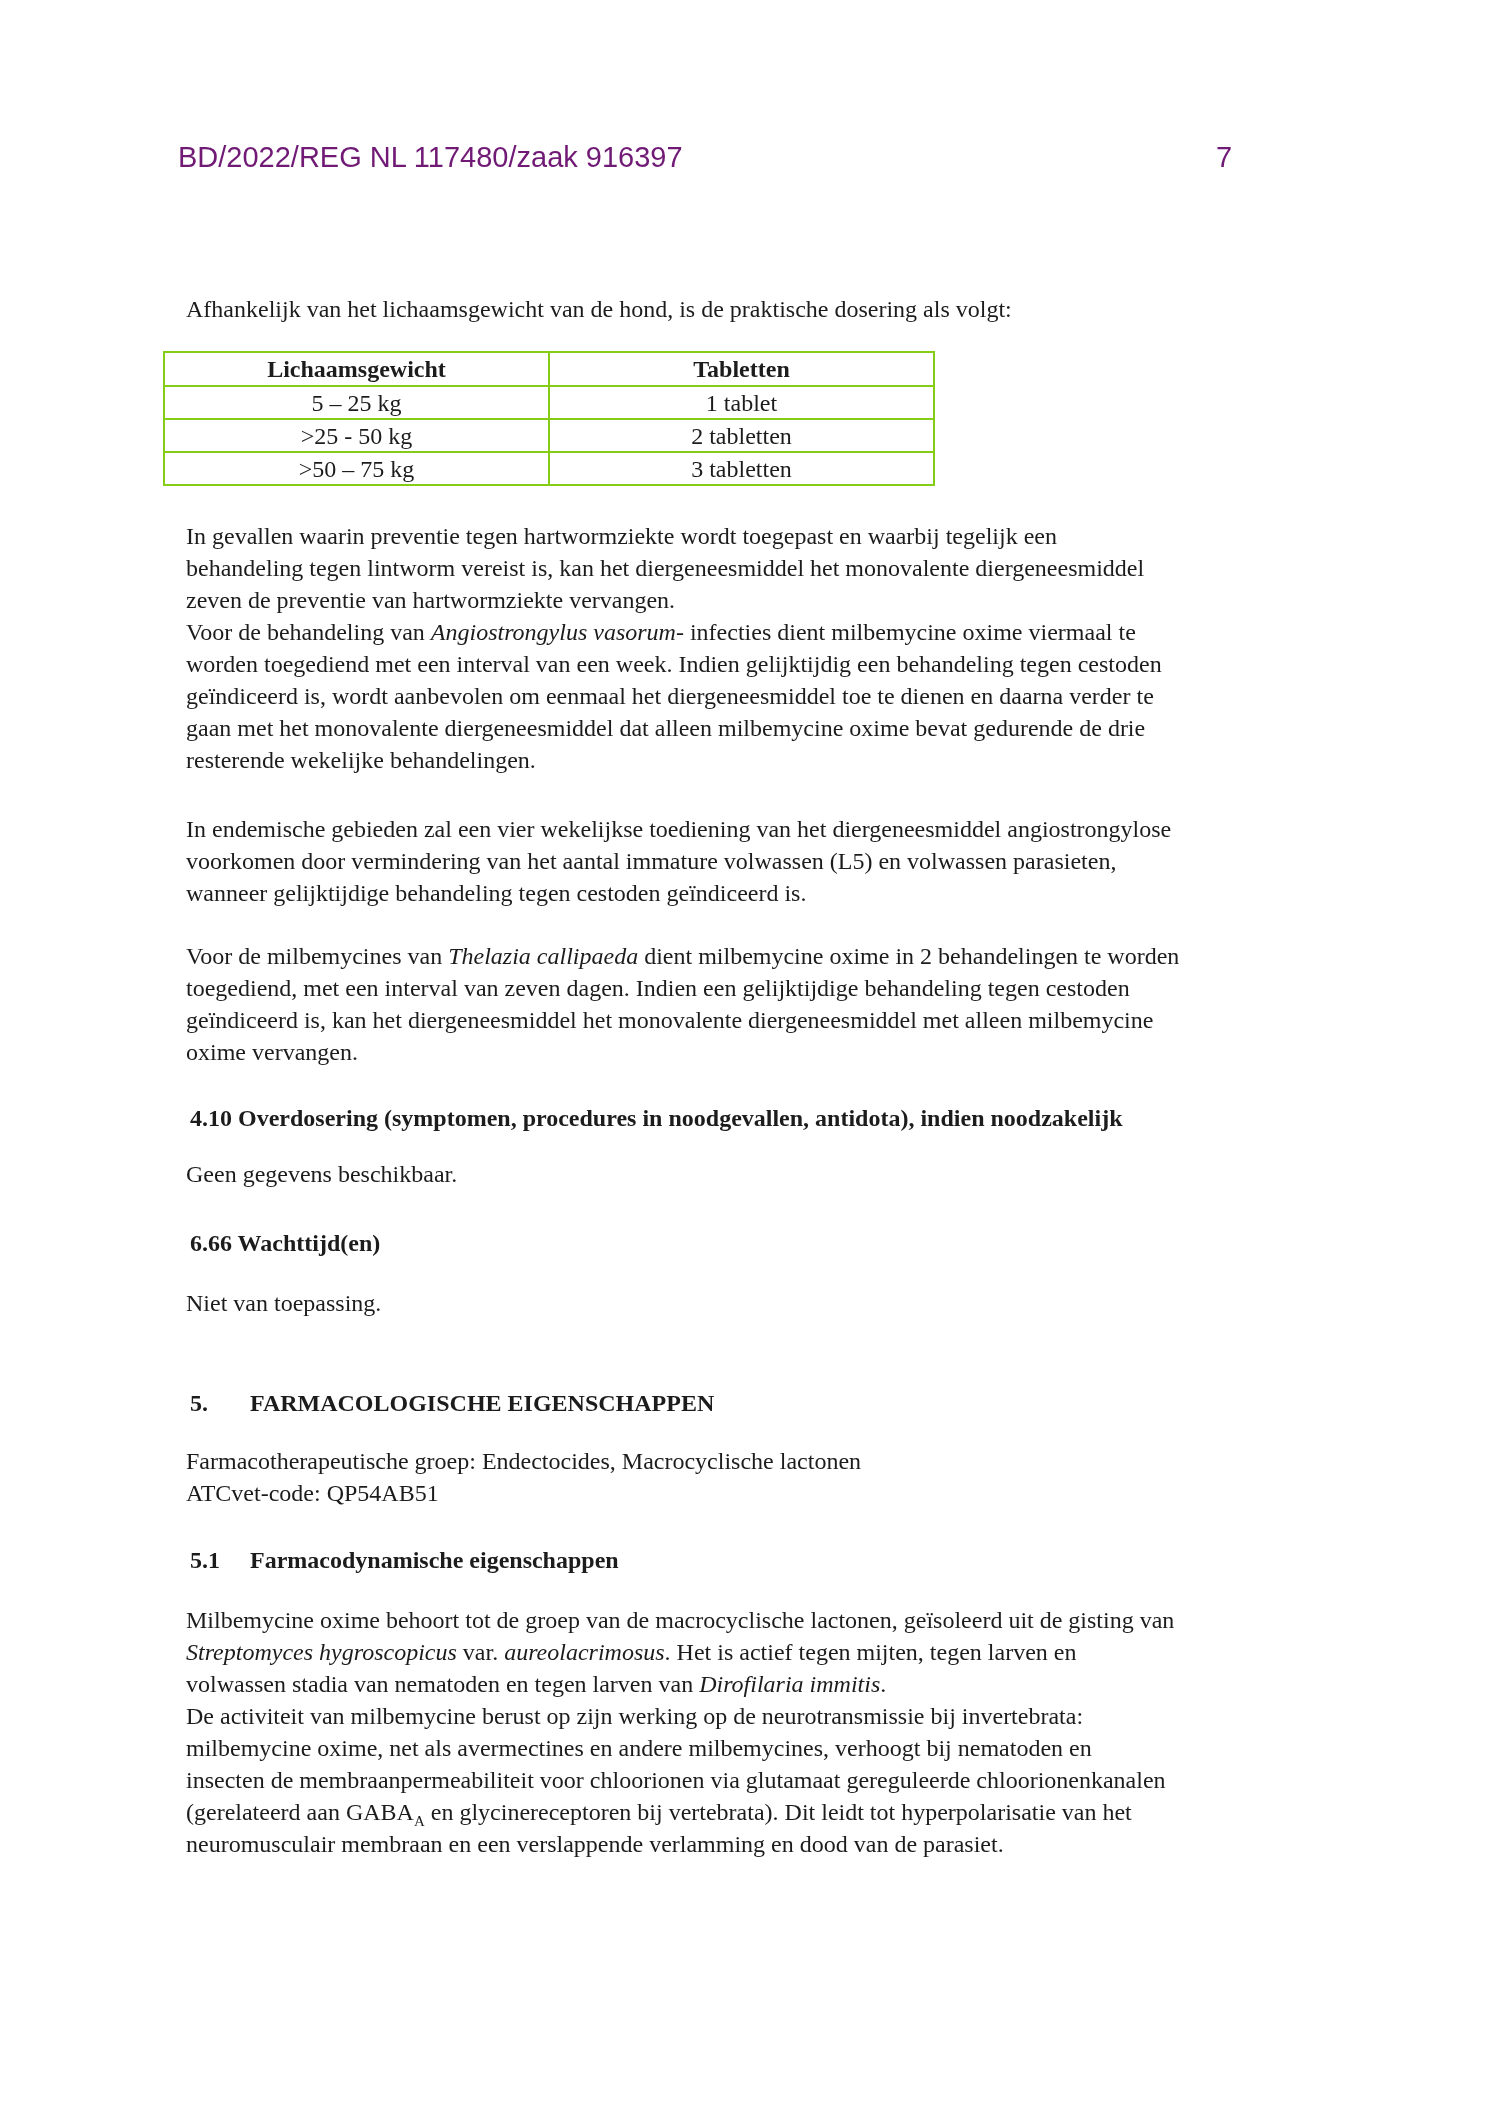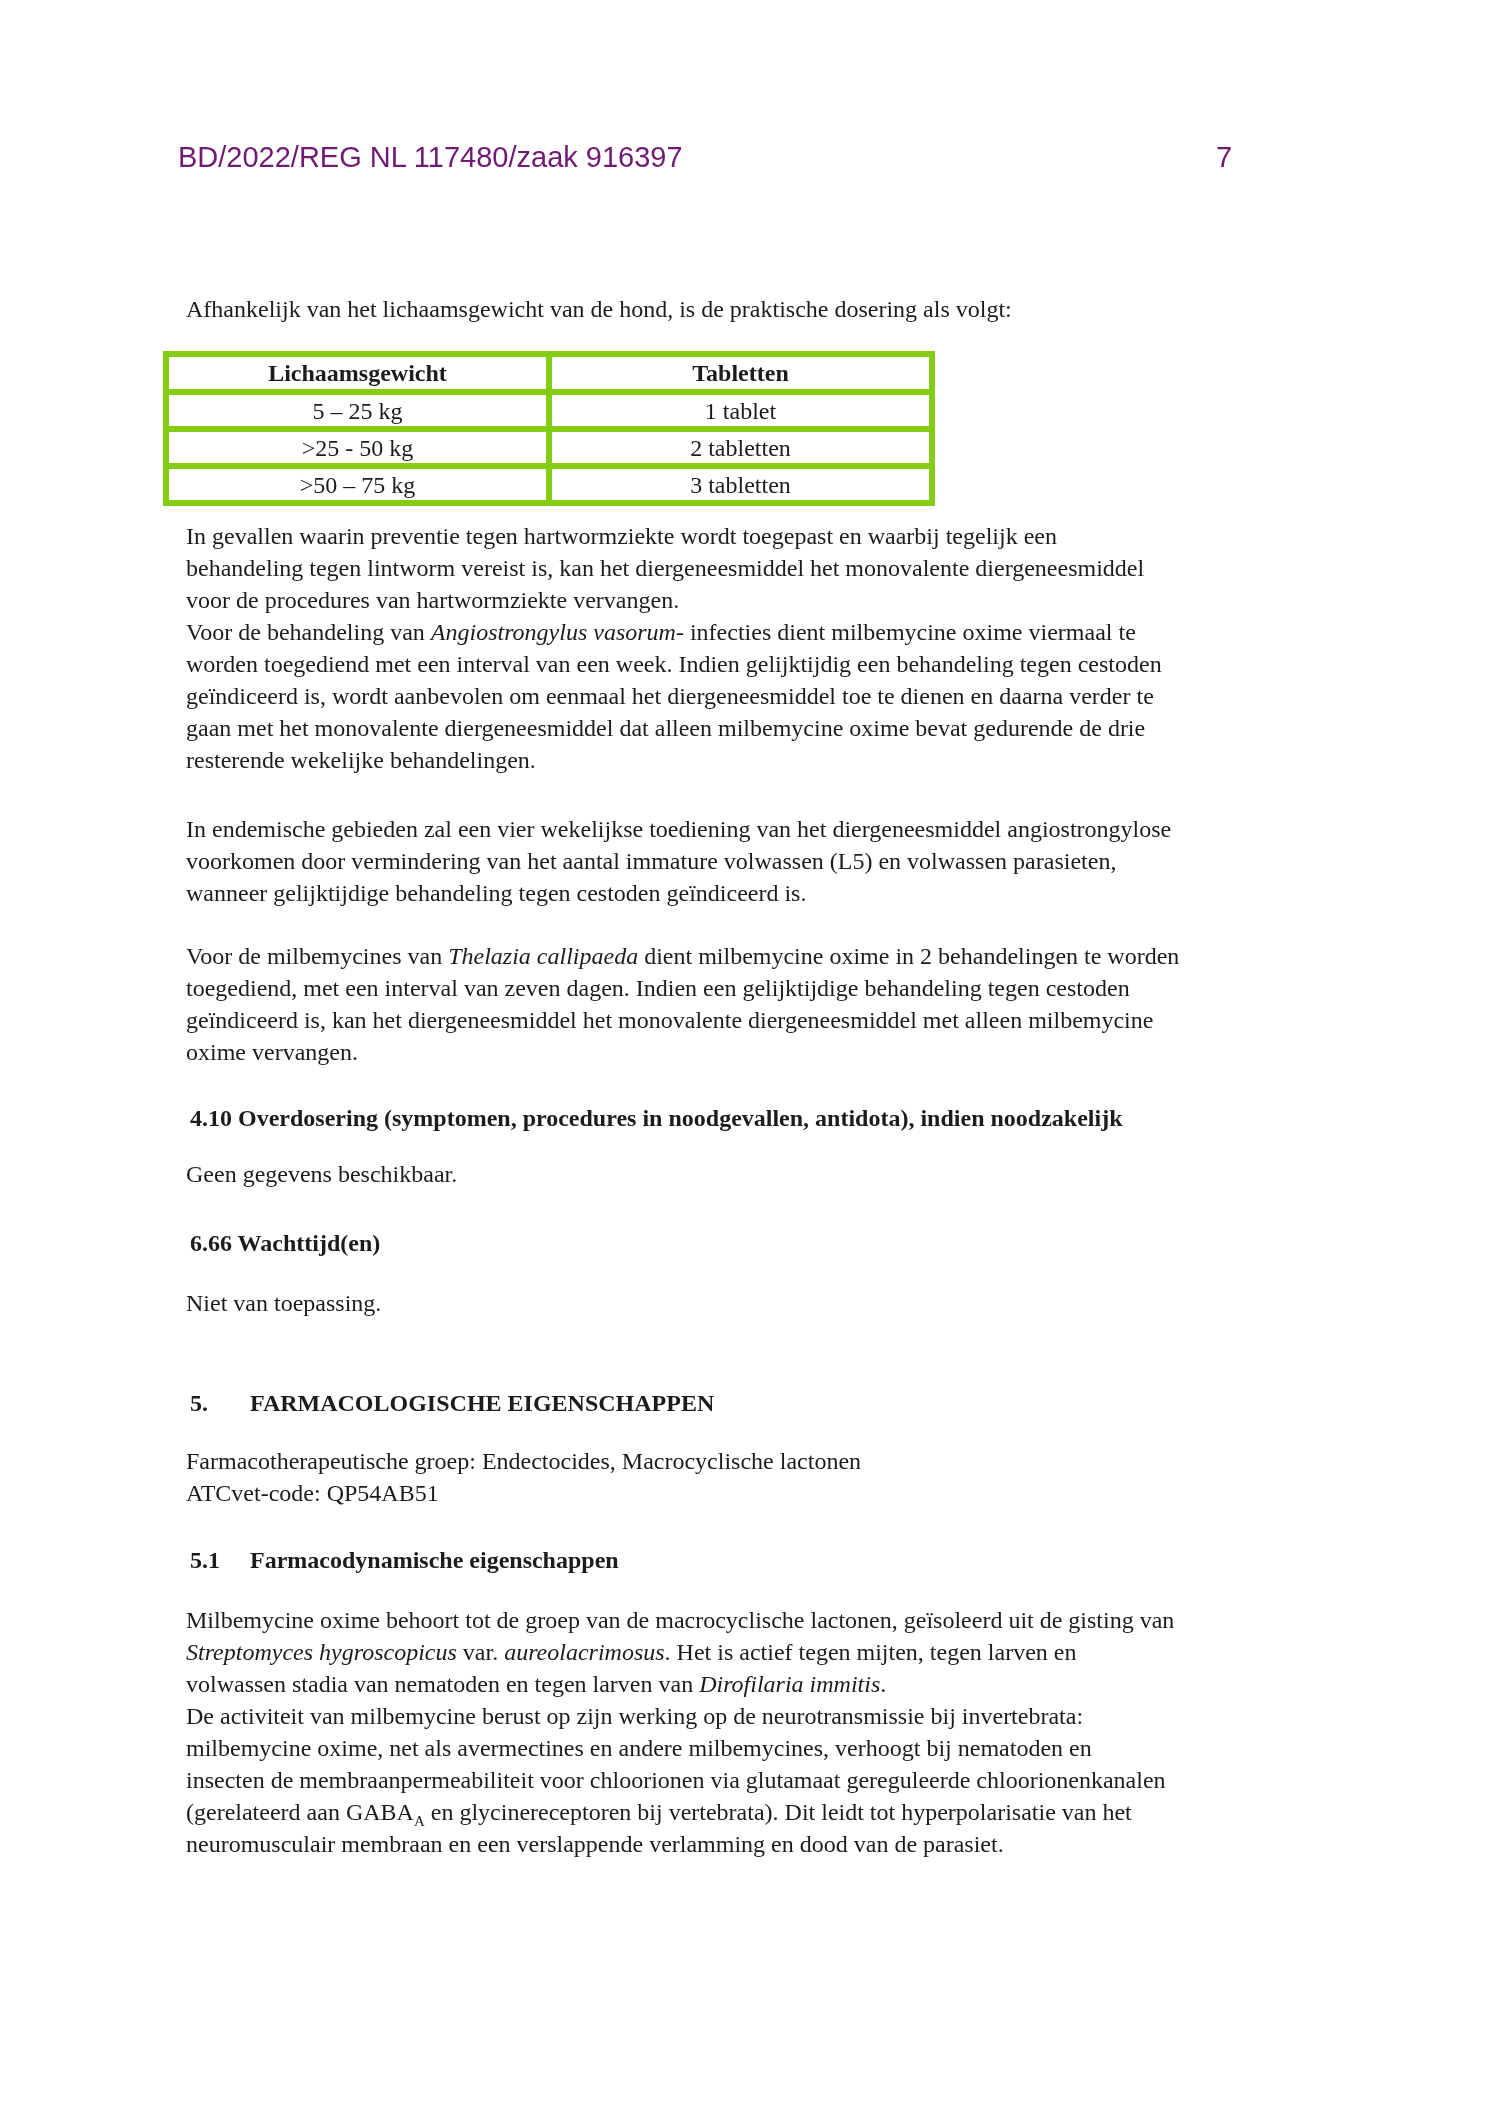--- a/index.html
+++ b/index.html
@@ -55,21 +55,21 @@
   table.dose {
     position: absolute;
     left: 163px;
     top: 351px;
     width: 772px;
     border-collapse: collapse;
     font-size: 24px;
     line-height: 30px;
   }
   table.dose th, table.dose td {
-    border: 6px solid #84cc16;
+    border: 2px solid #84cc16;
     width: 50%;
     text-align: center;
     vertical-align: middle;
     padding: 0;
     height: 31px;
   }
   table.dose th { font-weight: bold; height: 32px; }
 </style>
 </head>
 <body>
@@ -101,21 +101,21 @@
         </tr>
         <tr>
           <td>&gt;50 – 75 kg</td>
           <td>3 tabletten</td>
         </tr>
       </tbody>
   </table>
 
   <div class="par" style="top:512px"><span>In gevallen waarin preventie tegen hartwormziekte wordt toegepast en waarbij tegelijk een
 behandeling tegen lintworm vereist is, kan het diergeneesmiddel het monovalente diergeneesmiddel
-voor de procedures van hartwormziekte vervangen.
+zeven de preventie van hartwormziekte vervangen.
 Voor de behandeling van </span><span class="it">Angiostrongylus vasorum-</span><span> infecties dient milbemycine oxime viermaal te
 worden toegediend met een interval van een week. Indien gelijktijdig een behandeling tegen cestoden
 geïndiceerd is, wordt aanbevolen om eenmaal het diergeneesmiddel toe te dienen en daarna verder te
 gaan met het monovalente diergeneesmiddel dat alleen milbemycine oxime bevat gedurende de drie
 resterende wekelijke behandelingen.</span></div>
 
   <div class="par" style="top:805px"><span>In endemische gebieden zal een vier wekelijkse toediening van het diergeneesmiddel angiostrongylose
 voorkomen door vermindering van het aantal immature volwassen (L5) en volwassen parasieten,
 wanneer gelijktijdige behandeling tegen cestoden geïndiceerd is.</span></div>
 

